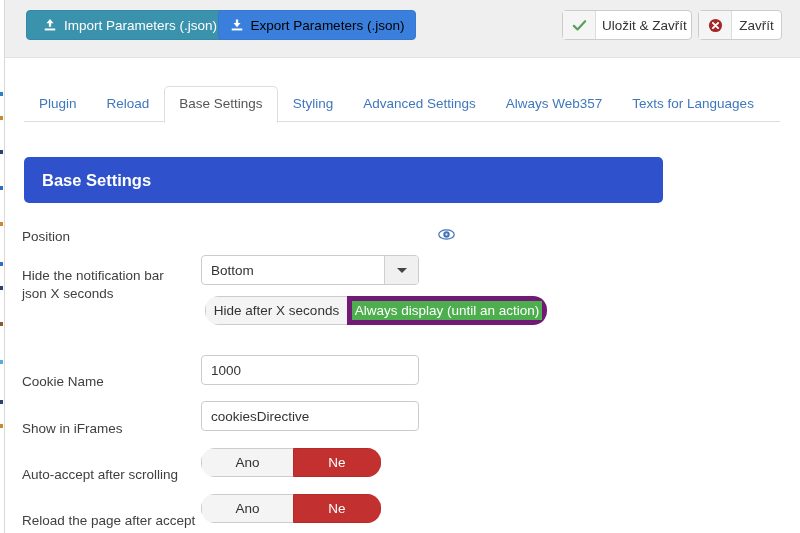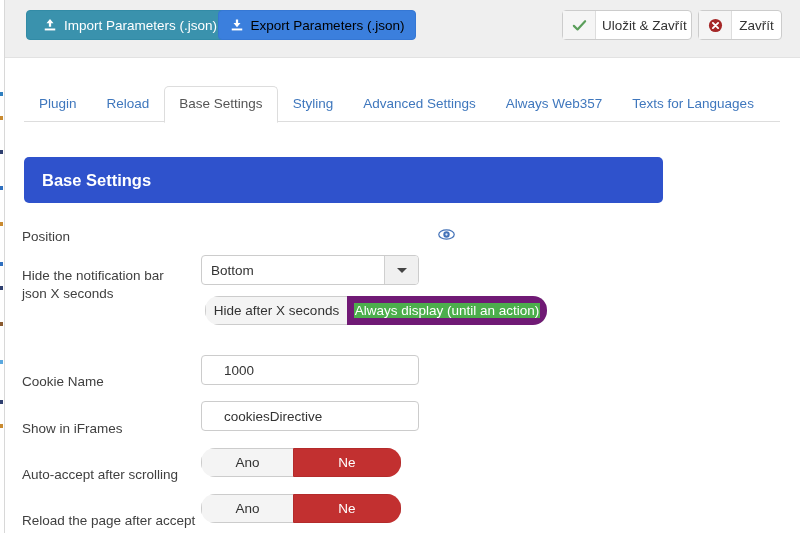--- a/index.html
+++ b/index.html
@@ -233,21 +233,21 @@
   .text-input {
     width: 218px;
     height: 30px;
     box-sizing: border-box;
     border: 1px solid #cccccc;
     border-radius: 4px;
     background: #ffffff;
     font-family: "Liberation Sans", sans-serif;
     font-size: 13.5px;
     color: #333333;
-    padding: 0 22px;
+    padding: 0 9px;
     outline: none;
   }
 
   
   .seg {
     display: flex;
     height: 29px;
     border-radius: 14px;
     overflow: hidden;
     box-sizing: border-box;
@@ -262,37 +262,37 @@
     cursor: pointer;
     white-space: nowrap;
   }
   .seg-off {
     background: #f4f4f4;
     border: 1px solid #cccccc;
     color: #333333;
   }
   .seg-on-green {
     background: #4cae4c;
-    border: 7px solid #701a75;
+    border: 5px solid #701a75;
     color: #ffffff;
   }
   .seg-on-red {
     background: #c23030;
     border: 1px solid #b32b2b;
     color: #ffffff;
   }
   .seg > .seg-btn:first-child {
     border-radius: 4px 0 0 4px;
     border-right-width: 0;
   }
   .seg > .seg-btn:last-child {
     border-radius: 0 4px 4px 0;
   }
   .w-yn-a { width: 92px; }
-  .w-yn-b { width: 108px; }
+  .w-yn-b { width: 88px; }
   .w-hide-a { width: 142px; }
   .w-hide-b { width: 200px; }
 </style>
 </head>
 <body>
 
 <div class="left-sliver">
   <div class="chip" style="top:92px;background:#2f7fbf"></div>
   <div class="chip" style="top:116px;background:#c98a30"></div>
   <div class="chip" style="top:150px;background:#2f3f6f"></div>

